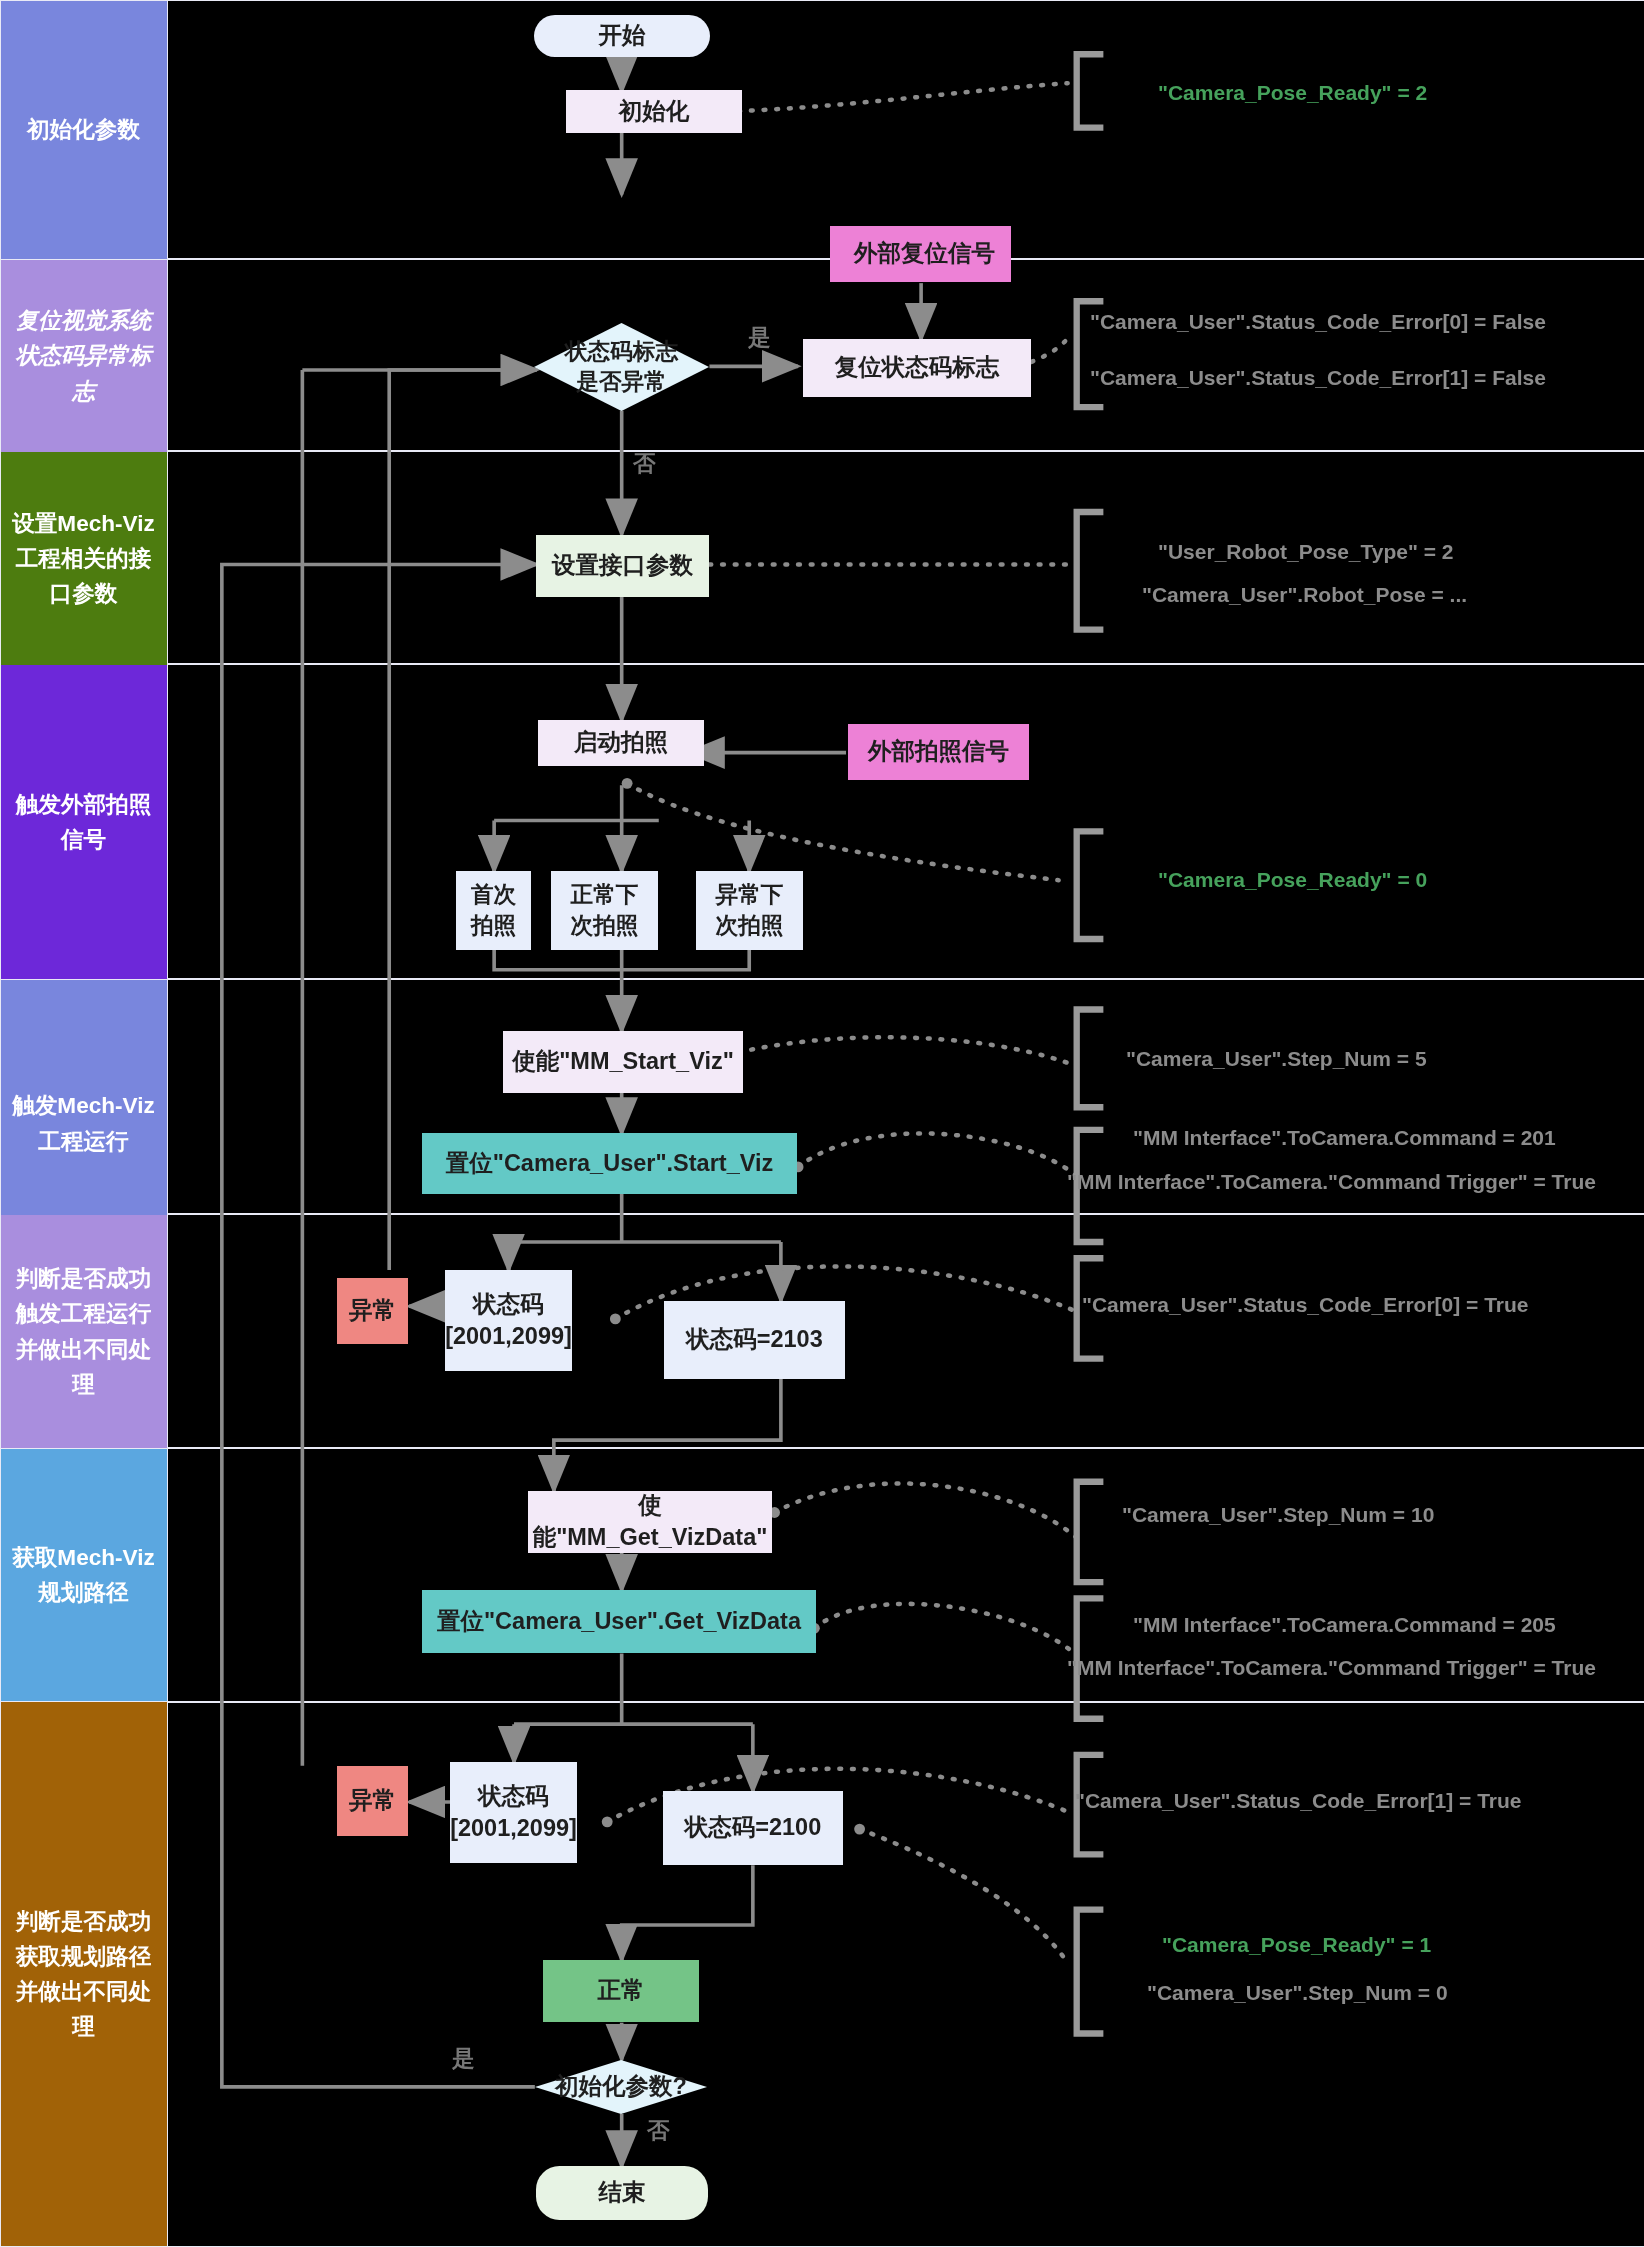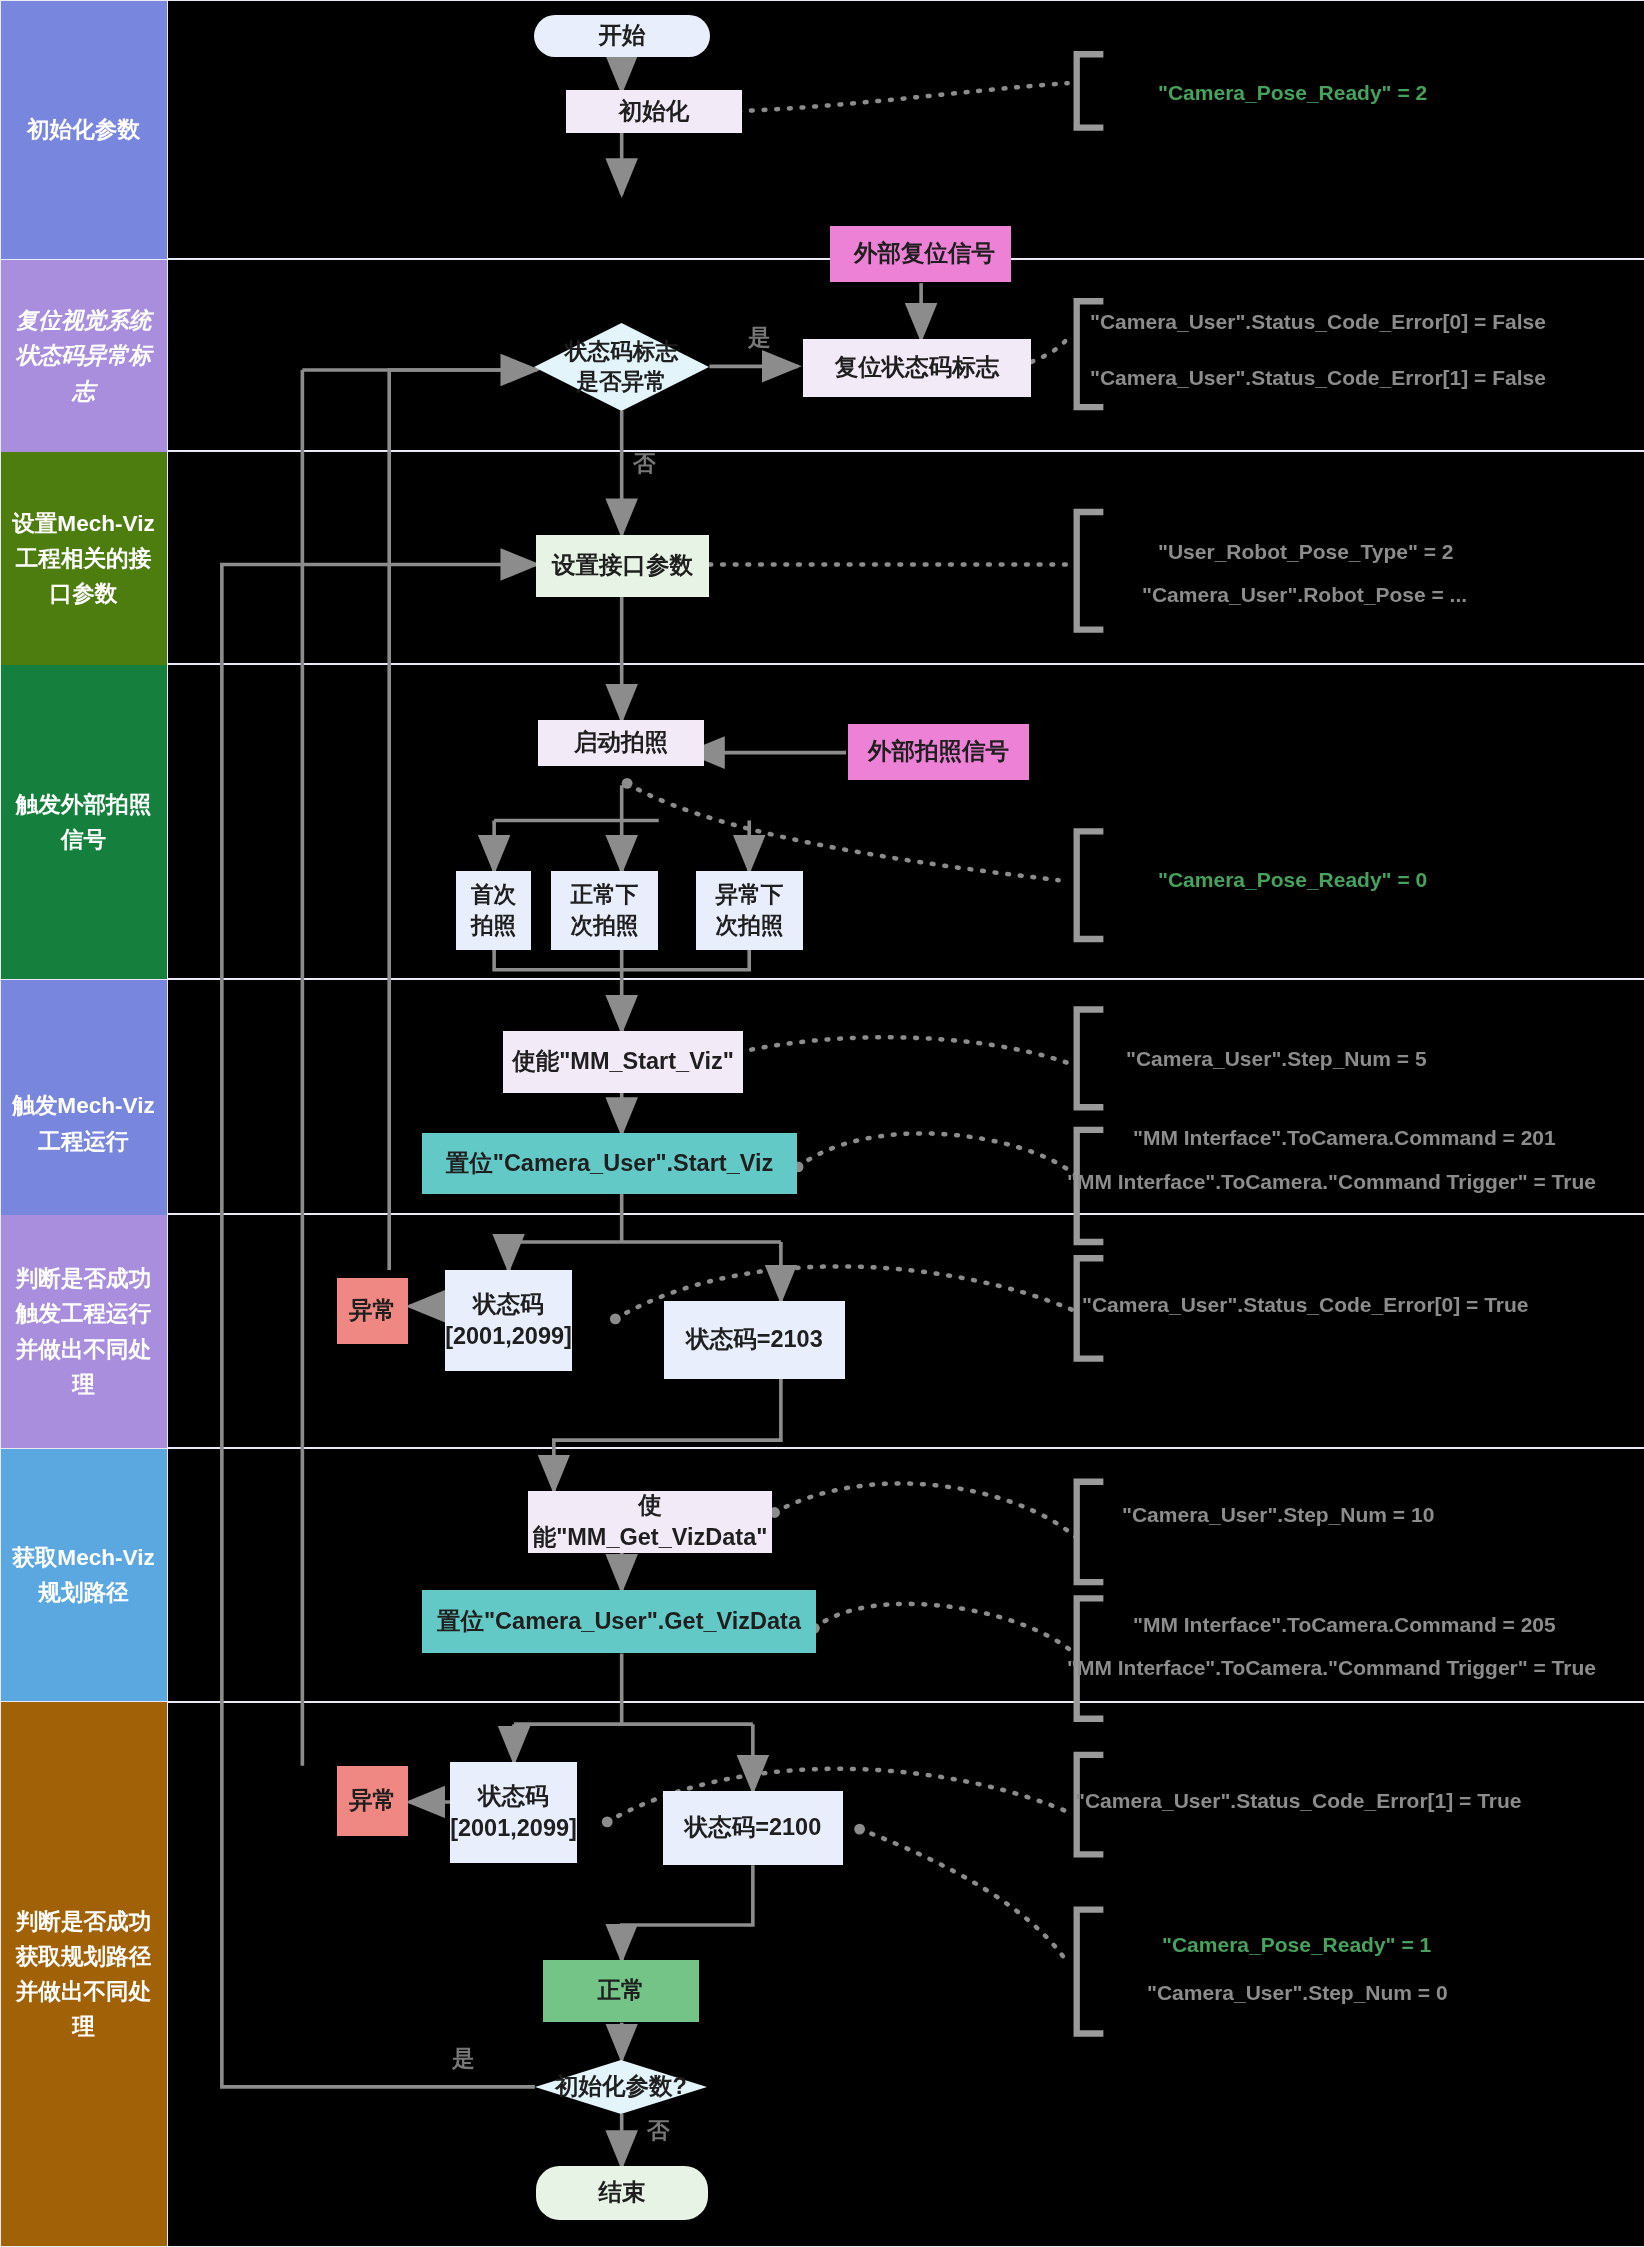--- a/index.html
+++ b/index.html
@@ -31,21 +31,21 @@
   <div id="lanes">
       <div class="lane" style="top: 0px; height: 260px; background: rgb(121, 134, 221);">
         <span>初始化参数</span>
       </div>
       <div class="lane" style="top: 260px; height: 193px; background: rgb(169, 142, 222); font-style: italic;">
         <span>复位视觉系统状态码异常标志</span>
       </div>
       <div class="lane" style="top: 452px; height: 214px; background: #4d7c0f;">
         <span>设置Mech-Viz工程相关的接口参数</span>
       </div>
-      <div class="lane" style="top: 665px; height: 315px; background: #15803d;">
+      <div class="lane" style="top: 665px; height: 315px; background: #6d28d9;">
         <span>触发外部拍照信号</span>
       </div>
       <div class="lane" style="top: 980px; height: 288px; background: rgb(121, 134, 221);">
         <span>触发Mech-Viz工程运行</span>
       </div>
       <div class="lane" style="top: 1215px; height: 234px; background: rgb(169, 142, 222);">
         <span>判断是否成功触发工程运行并做出不同处理</span>
       </div>
       <div class="lane" style="top: 1449px; height: 253px; background: rgb(91, 167, 224);">
         <span>获取Mech-Viz规划路径</span>

